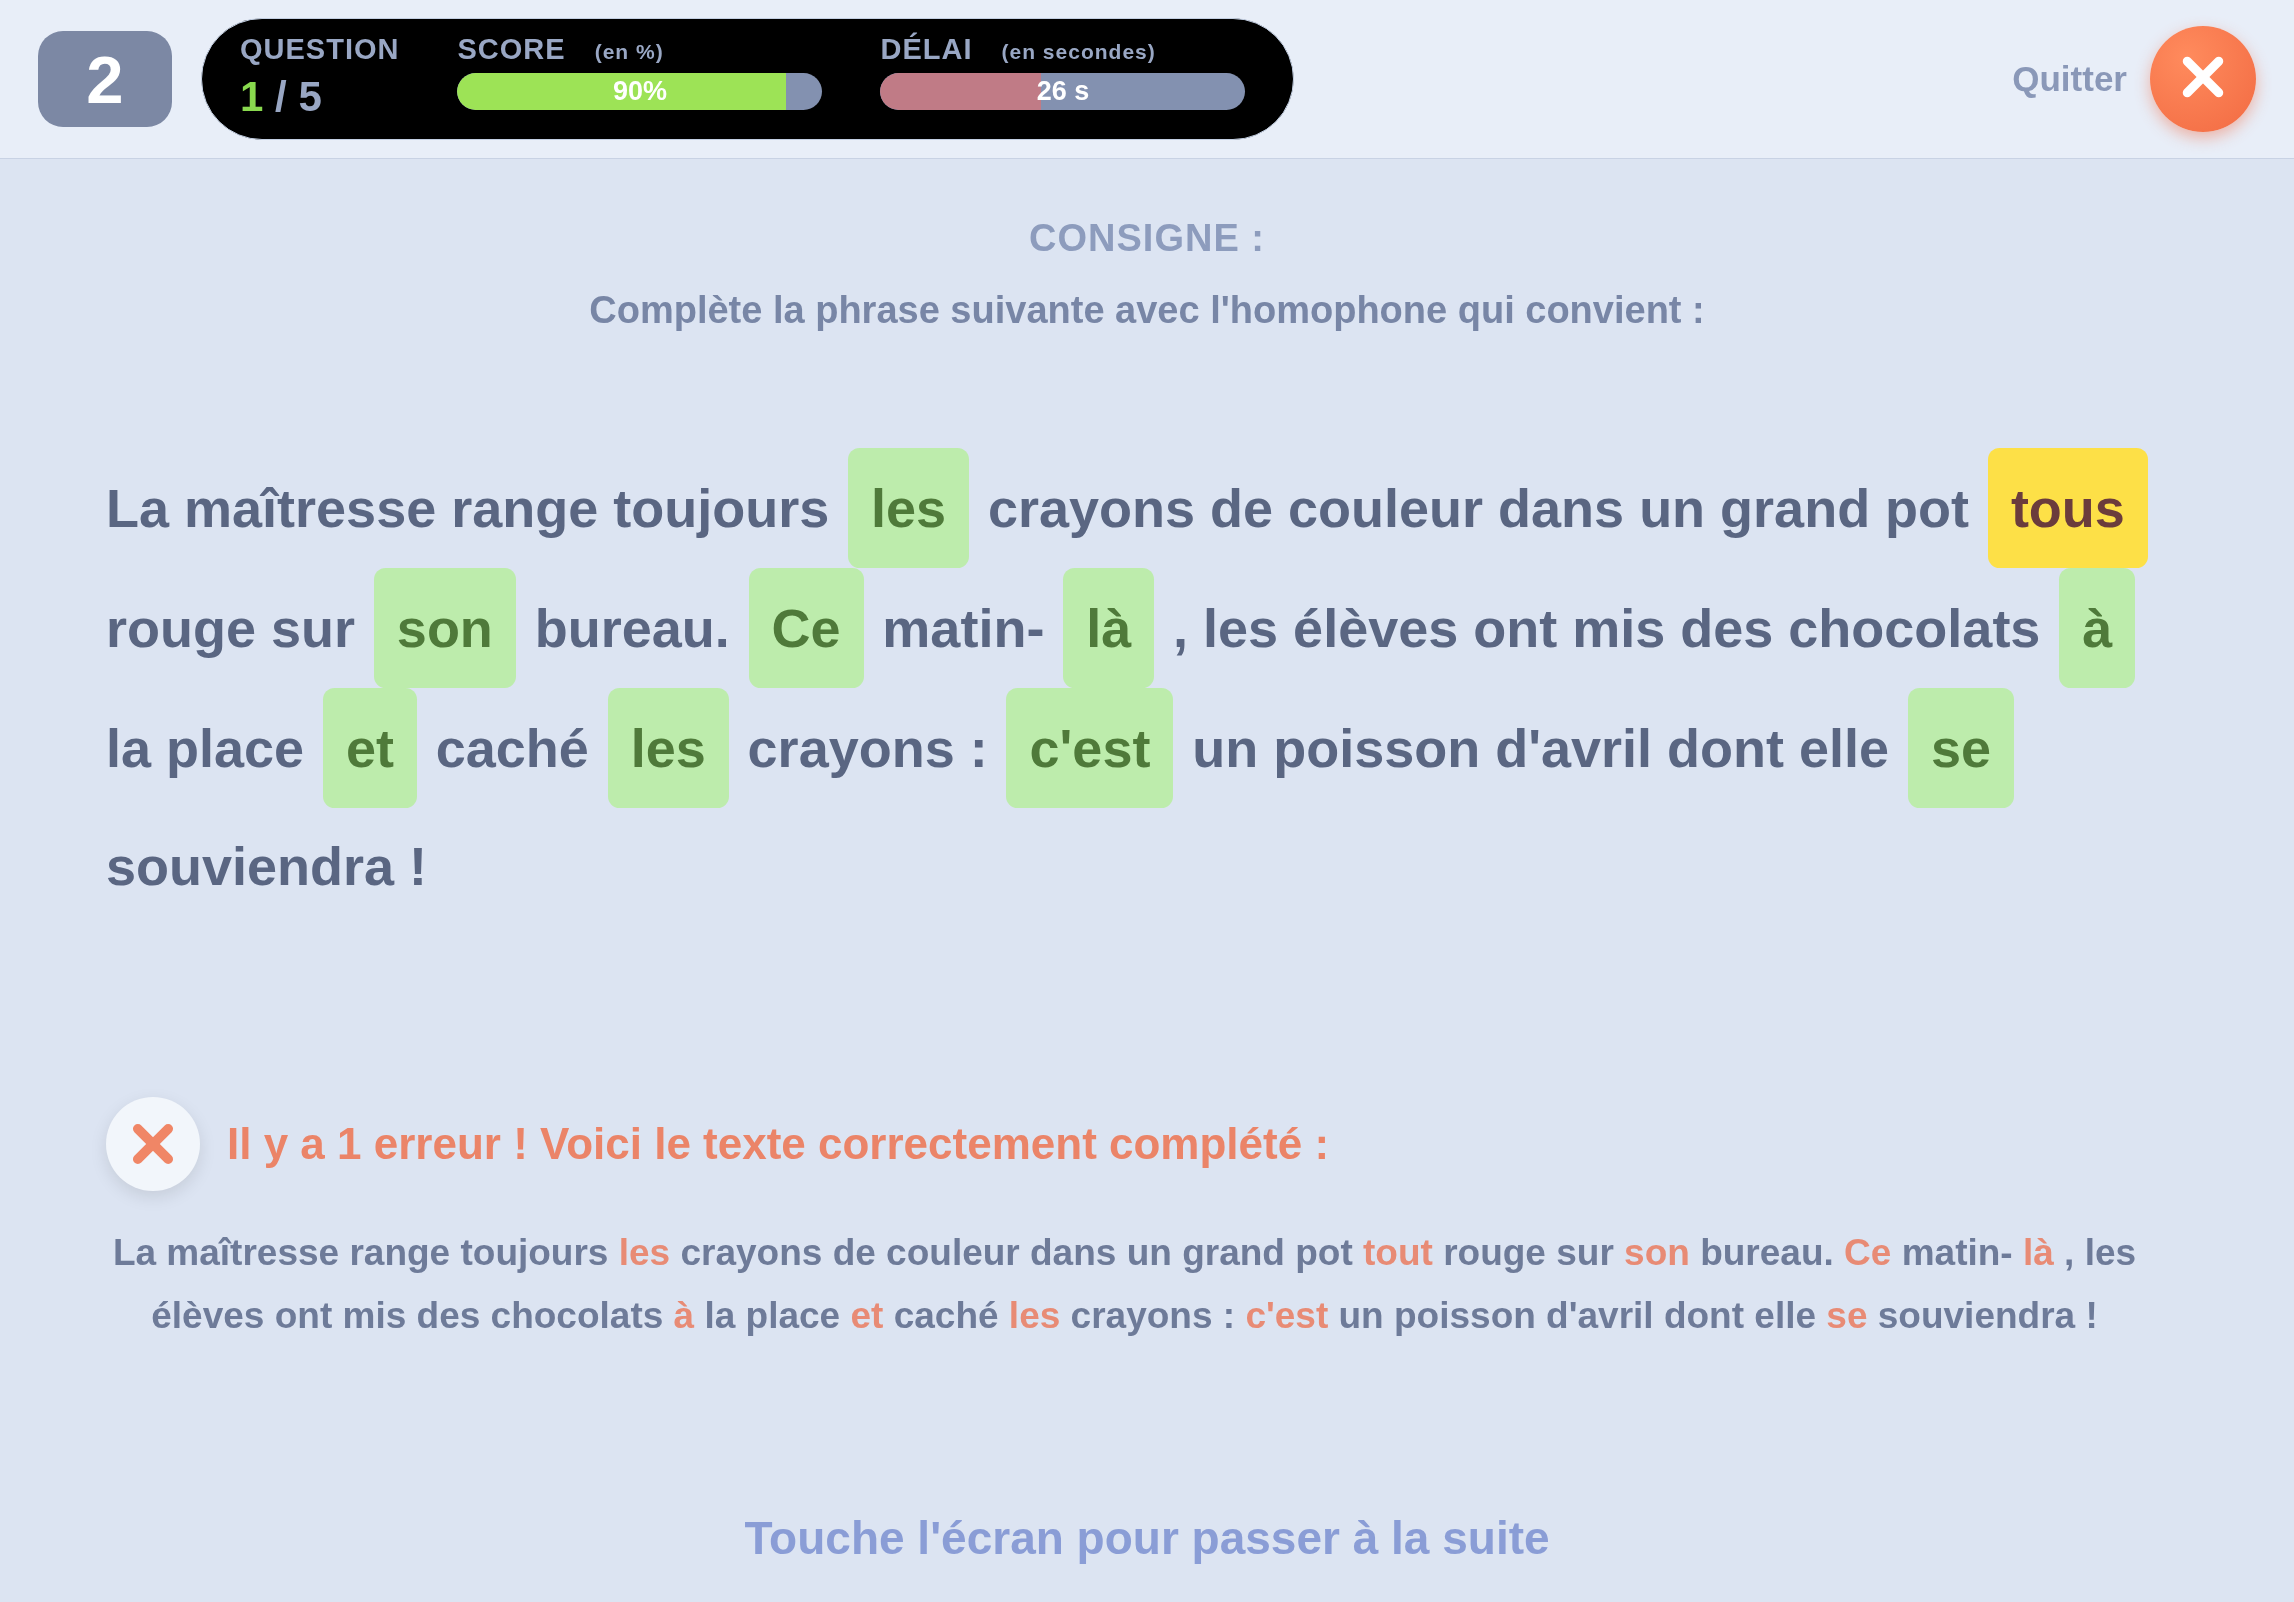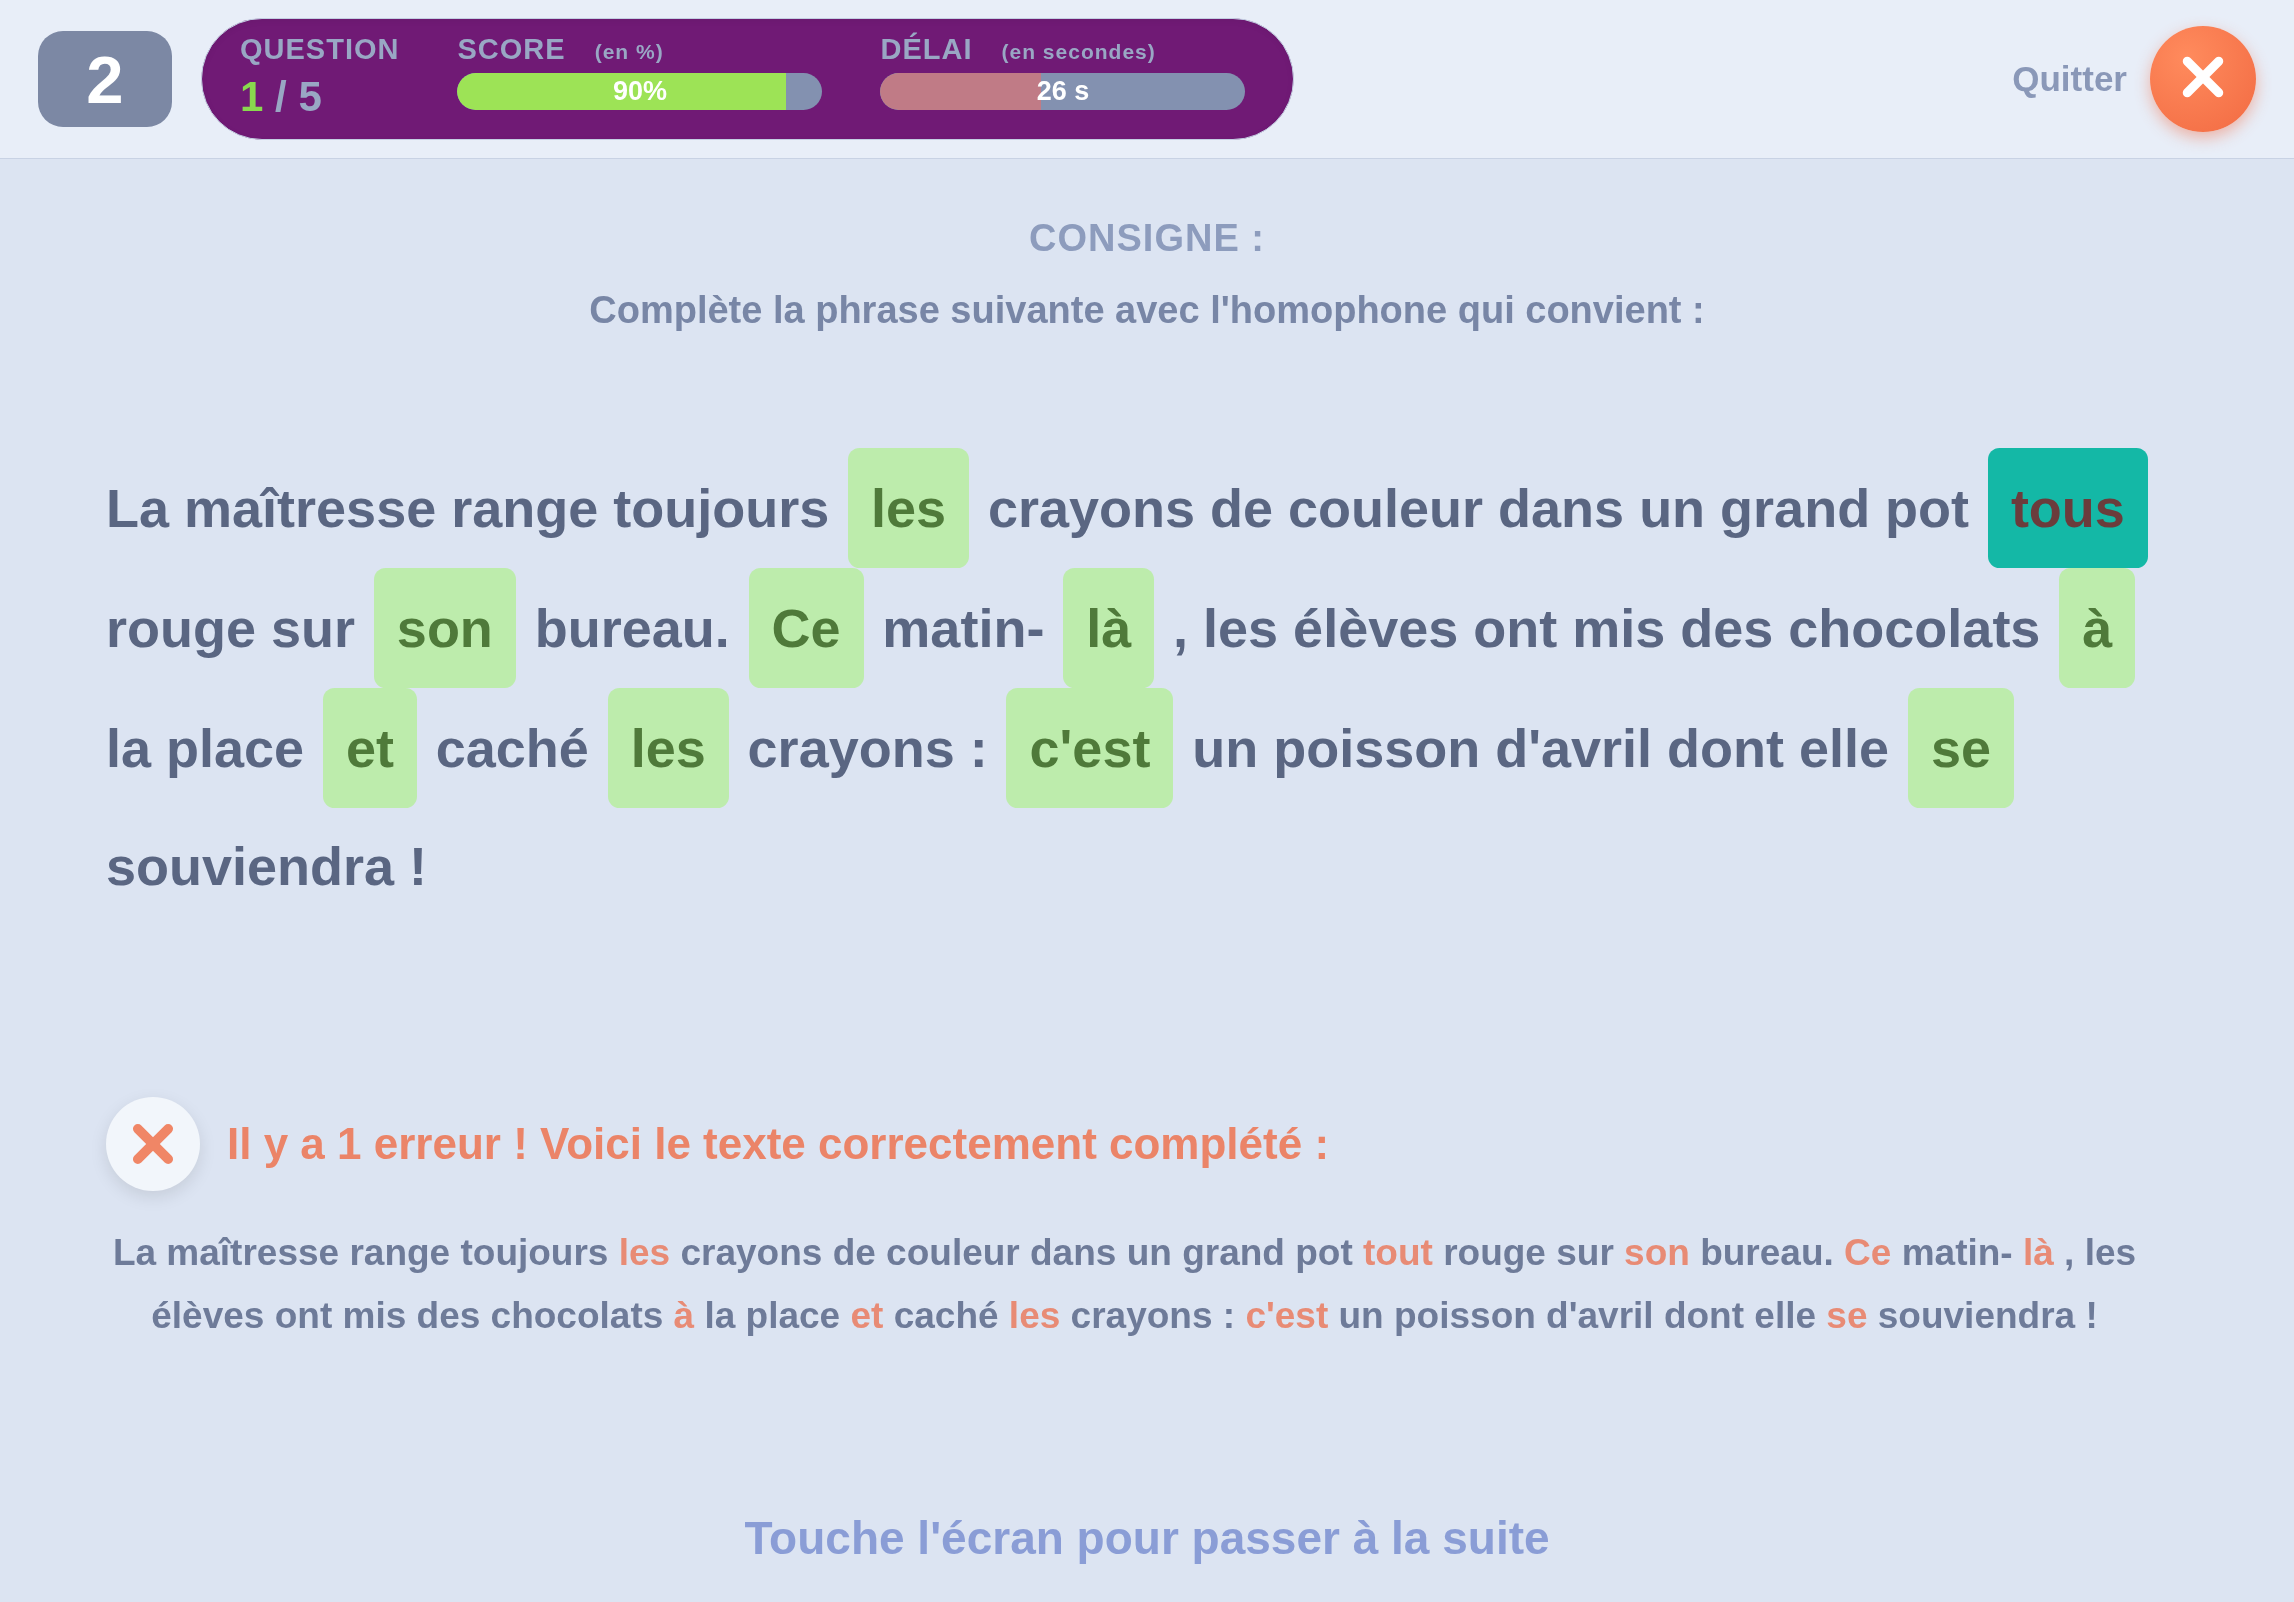--- a/index.html
+++ b/index.html
@@ -32,21 +32,21 @@
     color: #fff;
     font-weight: 700;
     font-size: 67px;
     display: flex;
     align-items: center;
     justify-content: center;
     margin-right: 29px;
   }
   .stats-pill {
     position: relative;
-    background: #701a75;
+    background: #000000;
     border: 1.9px solid #c3cfe2;
     border-radius: 96px;
     padding: 13.4px 48px 17.3px 38px;
     display: flex;
     gap: 58px;
     box-shadow: inset 0 1.9px 7.7px rgba(0,0,0,0.05);
   }
   .stat-block { display: flex; flex-direction: column; gap: 7.7px; }
   .stat-label {
     font-size: 29px;
@@ -139,21 +139,21 @@
     text-align: left;
     line-height: 2.15;
   }
   .blank {
     display: inline-block;
     padding: 1.9px 23px;
     border-radius: 11.5px;
     margin: 0 3.8px;
   }
   .blank.correct { background: #bdecac; color: #4f7a3a; }
-  .blank.wrong   { background: #14b8a6; color: #6b3c3c; }
+  .blank.wrong   { background: #fde047; color: #6b3c3c; }
 
   
   .feedback {
     margin-top: 173px;
     display: flex;
     flex-direction: column;
     align-items: flex-start;
   }
   .fb-row {
     display: flex;

